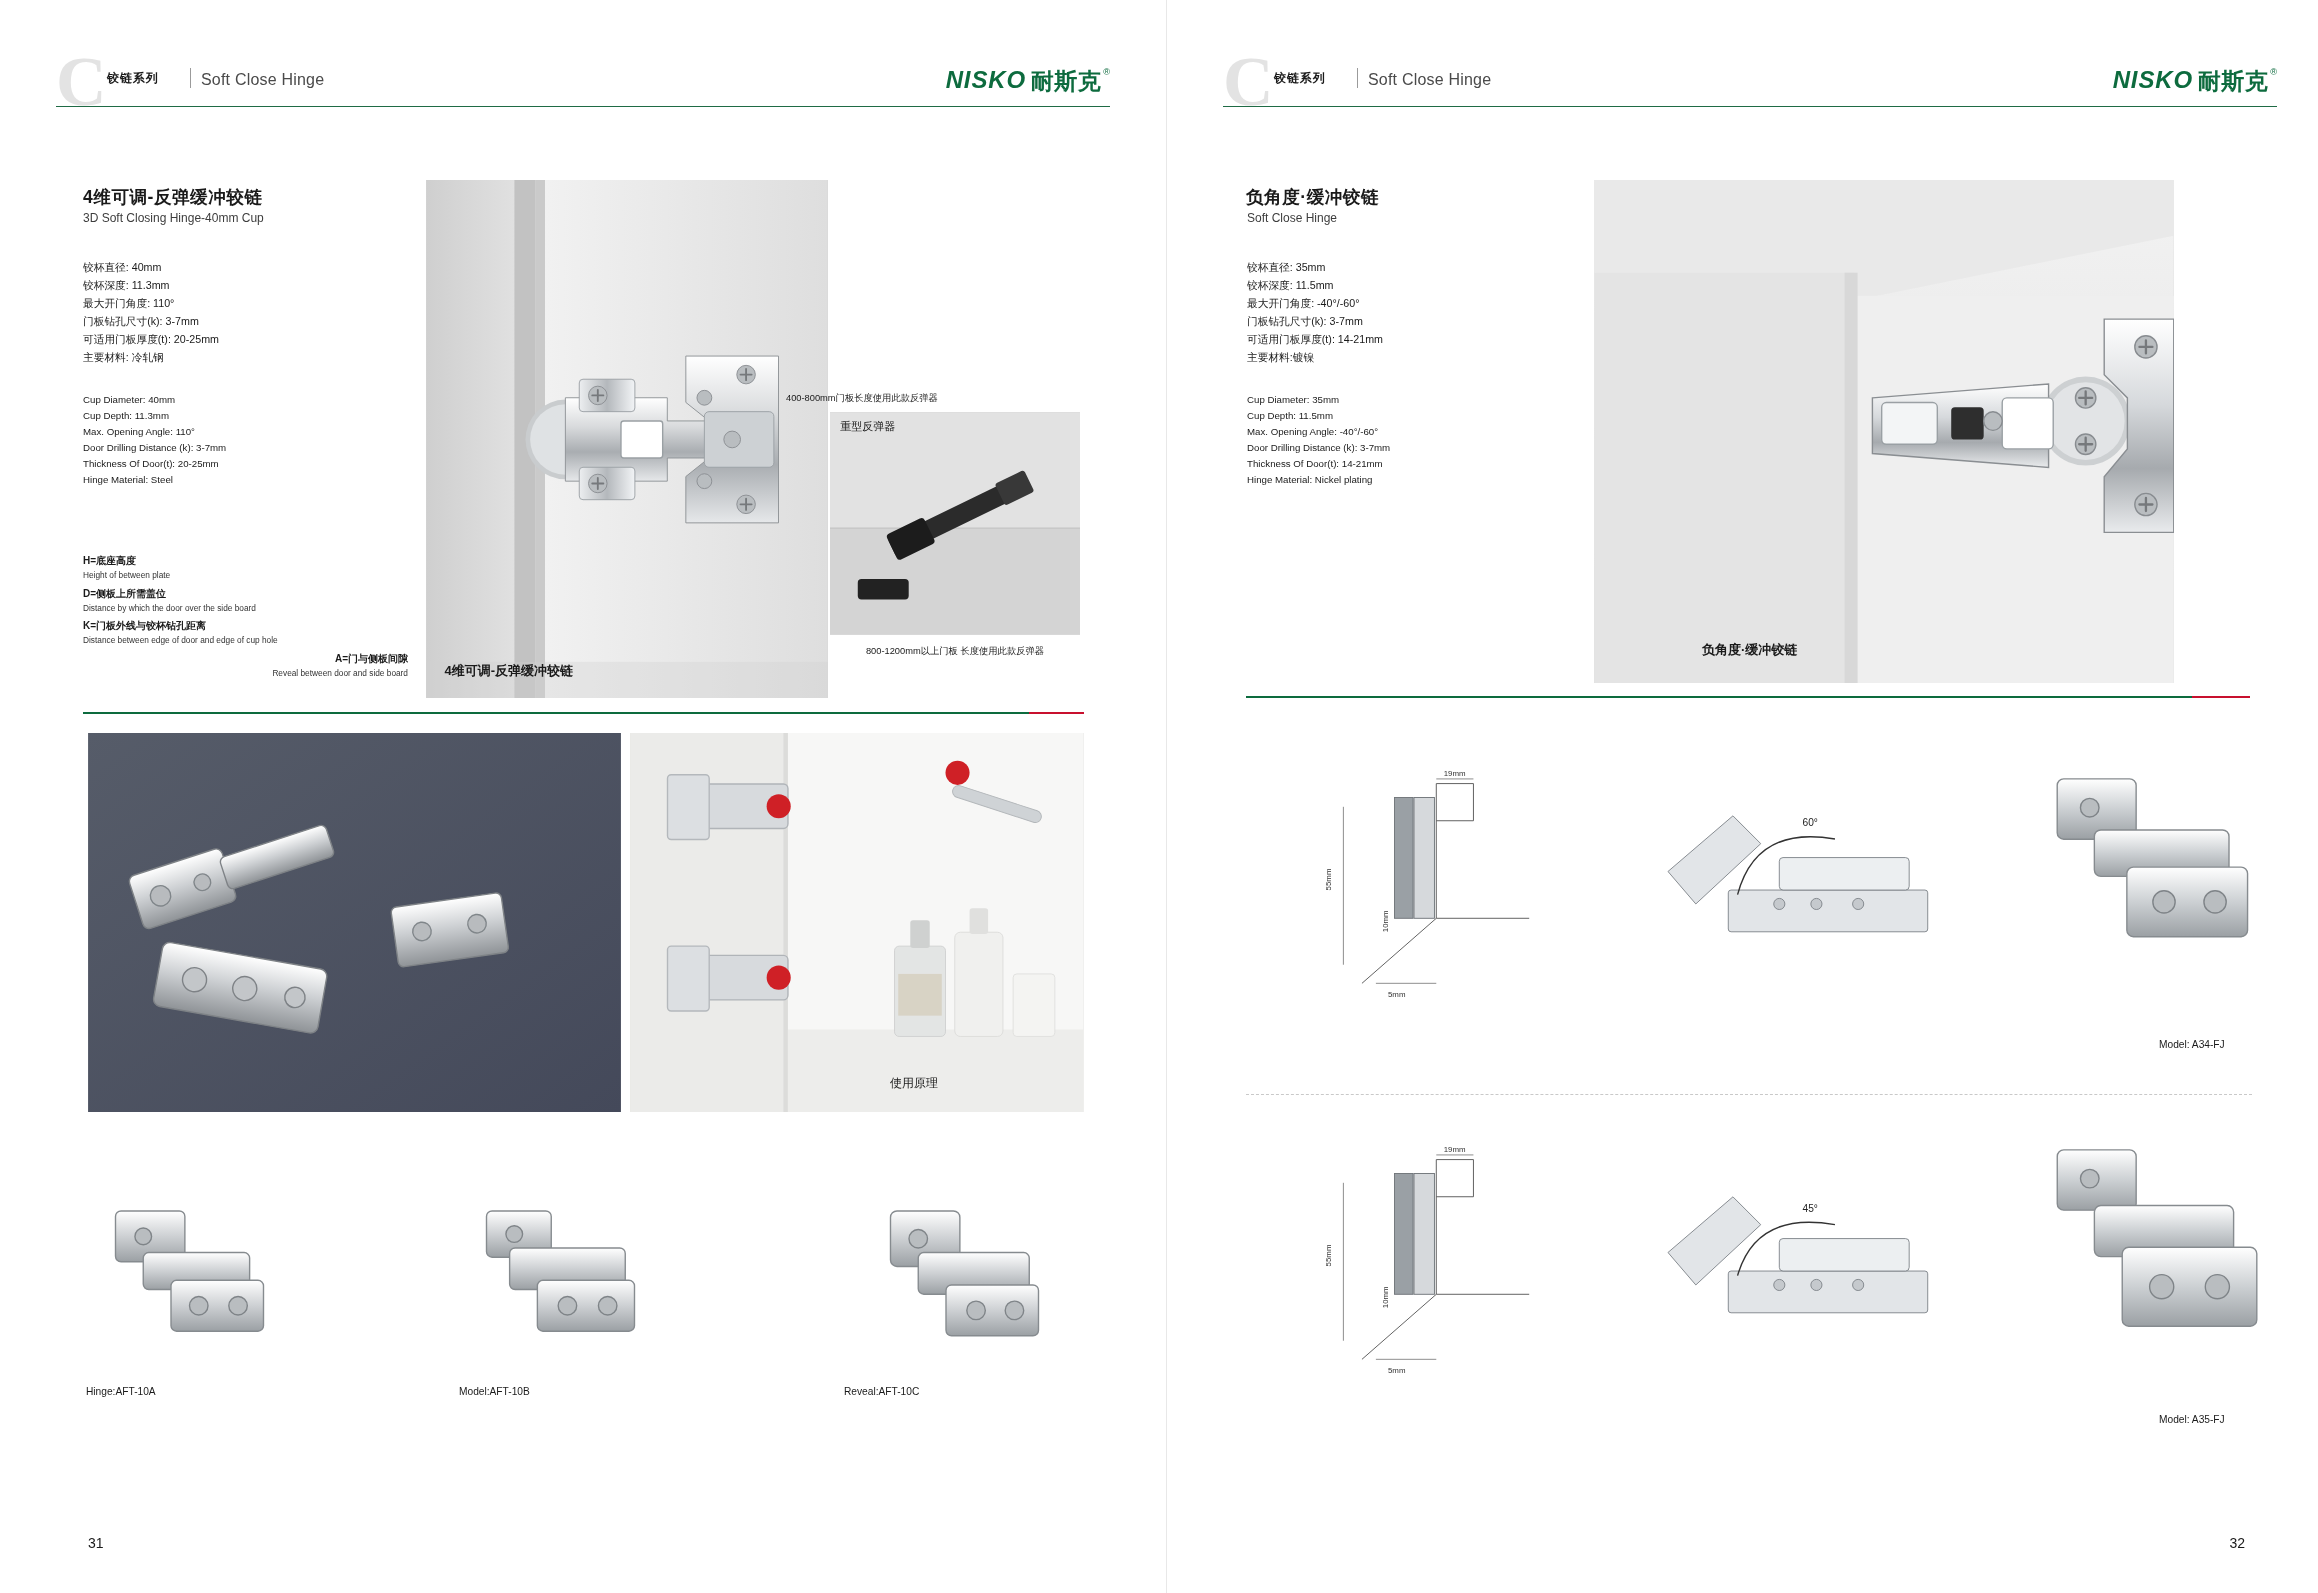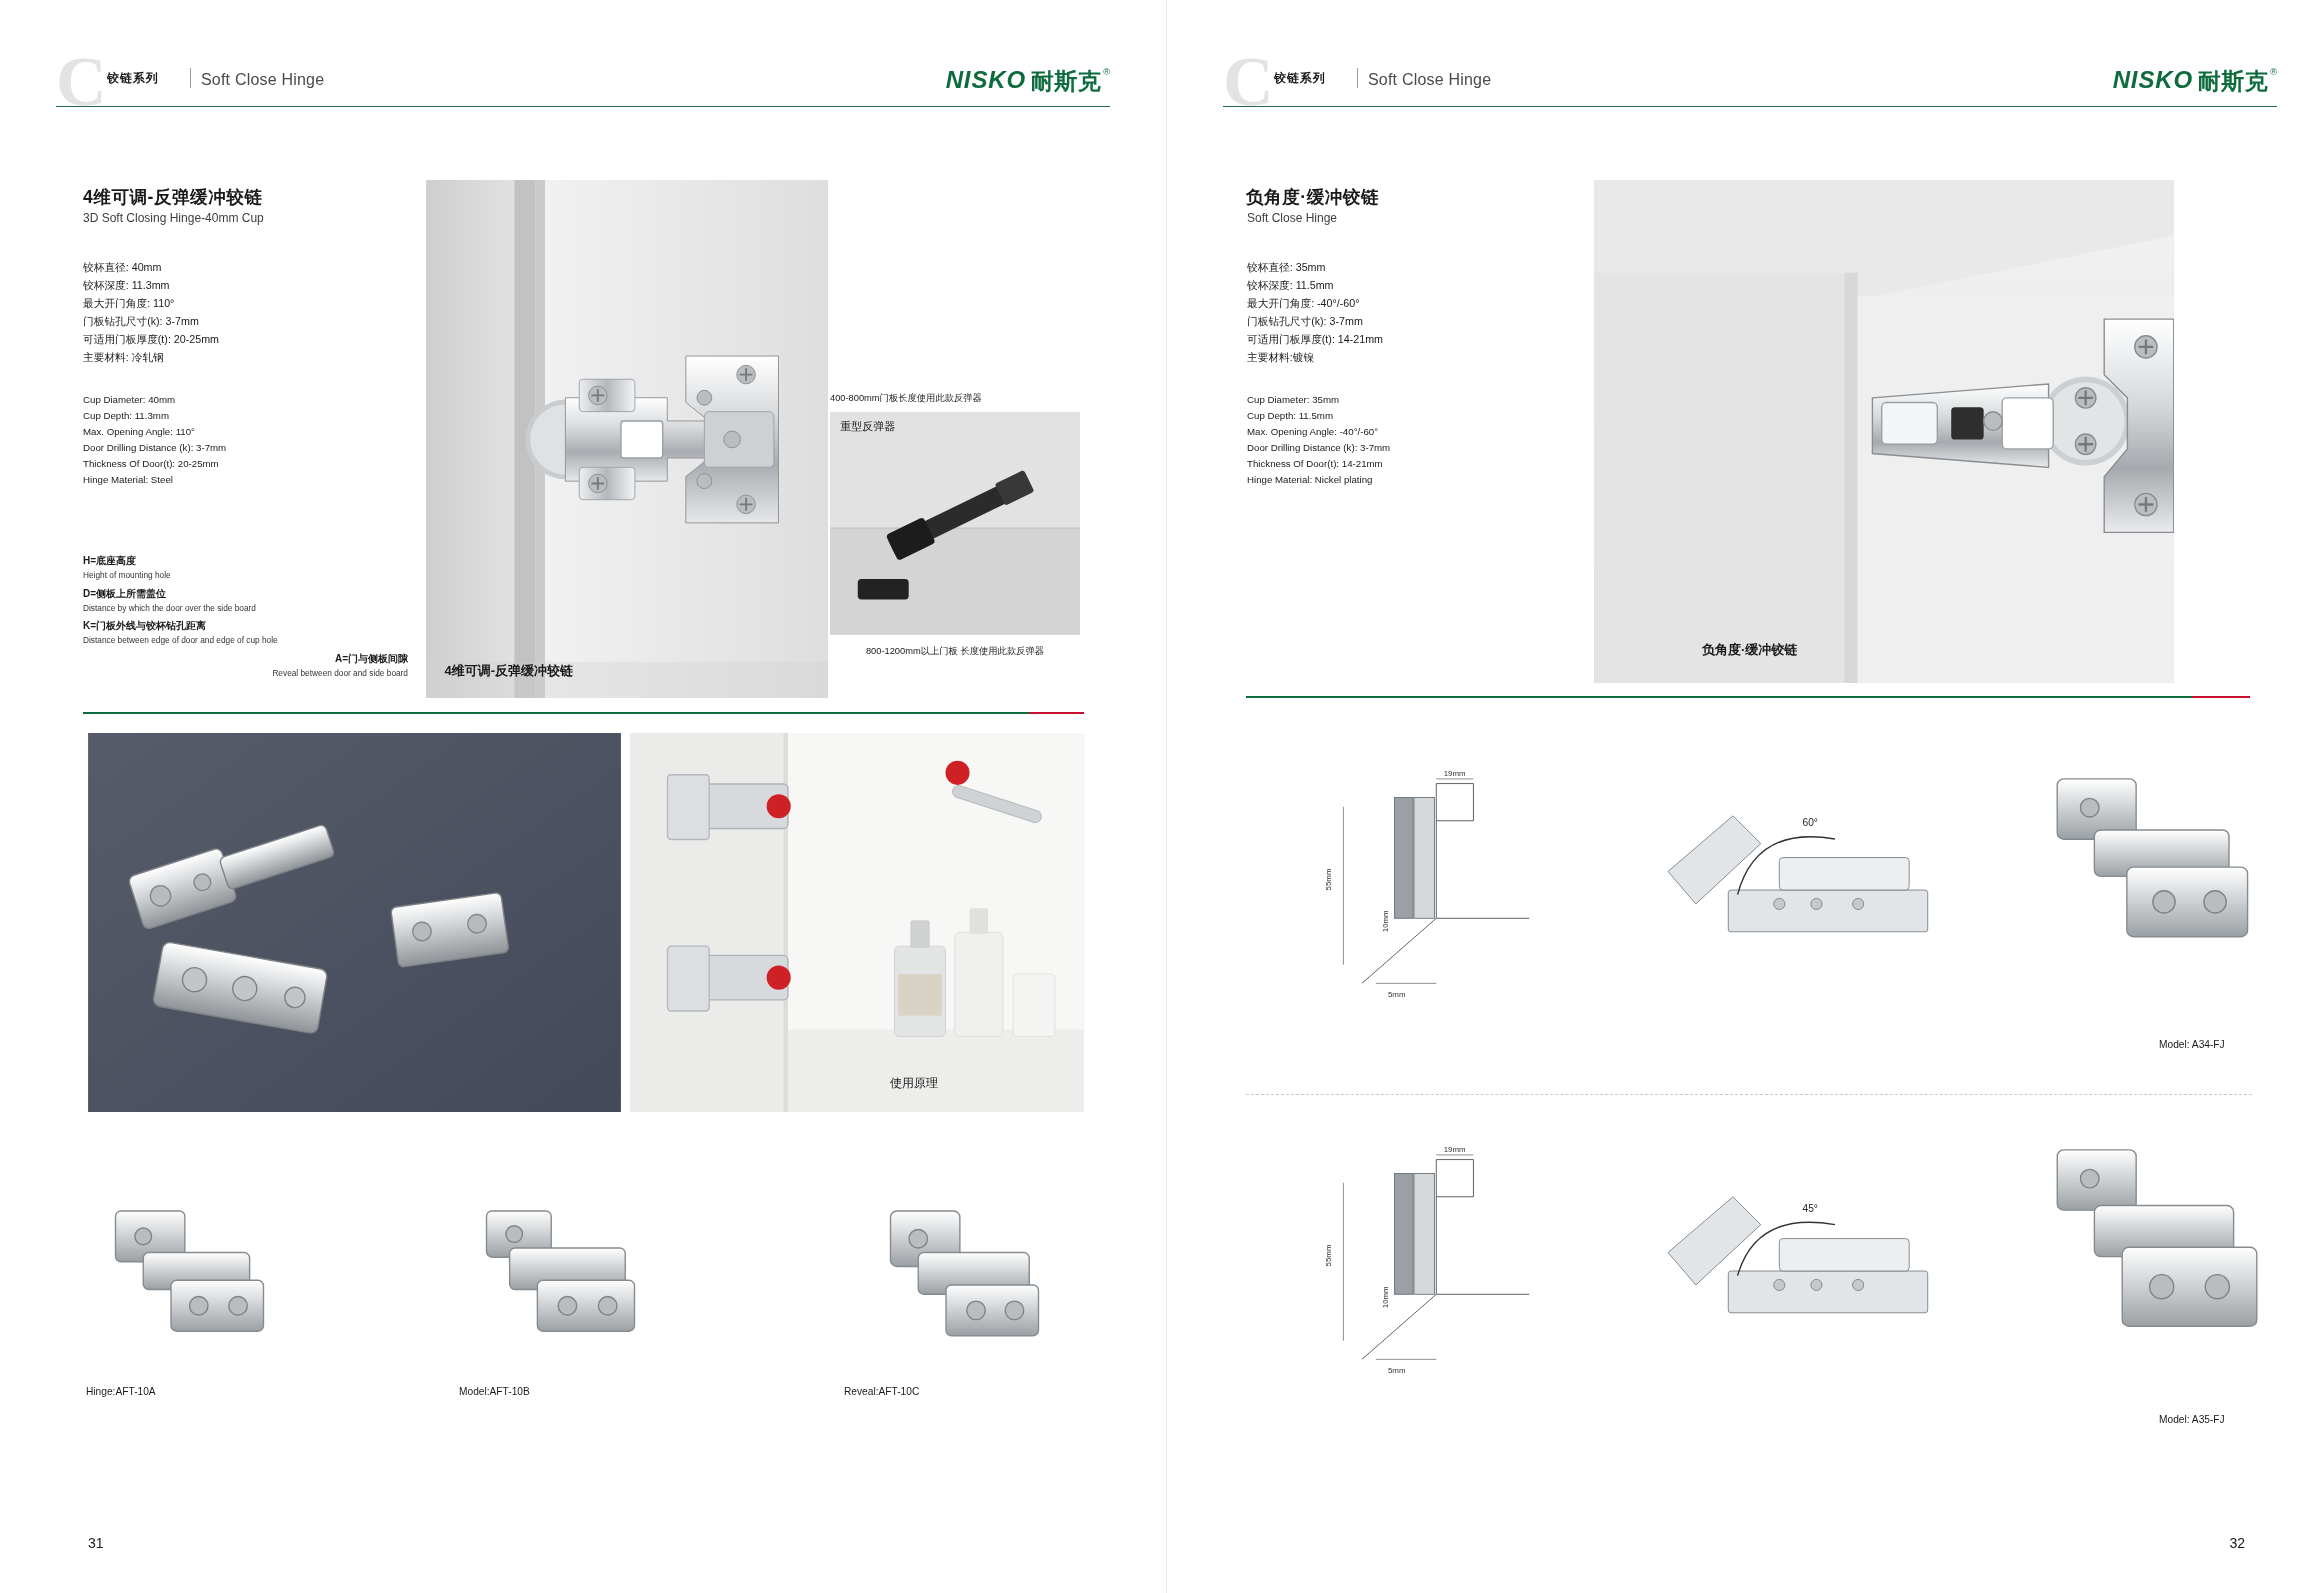--- a/index.html
+++ b/index.html
@@ -248,21 +248,21 @@
     <div class="spec-en" style="left:83px; top:392px; width:288px;">Cup Diameter: 40mm
 Cup Depth: 11.3mm
 Max. Opening Angle: 110°
 Door Drilling Distance (k): 3-7mm
 Thickness Of Door(t): 20-25mm
 Hinge Material: Steel</div>
 
     <div class="legend" style="left:83px; top:554px; width:325px;">
       <div>
         <div class="l-cn">H=底座高度</div>
-        <div class="l-en">Height of mounting hole</div>
+        <div class="l-en">Height of between plate</div>
       </div>
       <div style="margin-top:3.7px;">
         <div class="l-cn">D=侧板上所需盖位</div>
         <div class="l-en">Distance by which the door over the side board</div>
       </div>
       <div style="margin-top:3.7px;">
         <div class="l-cn">K=门板外线与铰杯钻孔距离</div>
         <div class="l-en">Distance between edge of door and edge of cup hole</div>
       </div>
       <div style="margin-top:3.7px;text-align:right;">
@@ -325,21 +325,21 @@
           <path d="M358 465 L382 465 M370 453 L370 477"></path>
           <path d="M358 655 L382 655 M370 643 L370 667"></path>
           <path d="M678 420 L702 420 M690 408 L690 432"></path>
           <path d="M678 700 L702 700 M690 688 L690 712"></path>
         </g>
         <rect x="0" y="1040" width="866" height="78" fill="#d2d2d2" opacity="0.35"></rect>
       </svg>
       <div style="position:absolute; left:18.5px; bottom:17.6px;" class="cap-overlay">4维可调-反弹缓冲较链</div>
     </div>
 
-    <div class="cap-small" style="left:830px; top:392px; width:250px; text-align:left;">400-800mm门板长度使用此款反弹器</div>
+    <div class="cap-small" style="left:786px; top:392px; width:250px; text-align:left;">400-800mm门板长度使用此款反弹器</div>
 
     <div class="photo" style="left:830px; top:412px; width:250px; height:223px;">
       <svg width="250" height="223" viewBox="0 0 540 480">
         <rect x="0" y="0" width="540" height="480" fill="#e2e2e2"></rect>
         <rect x="0" y="250" width="540" height="230" fill="#d4d4d4"></rect>
         <path d="M0 250 L540 250" stroke="#c3c3c3" stroke-width="3"></path>
         <g transform="rotate(-26 270 230)">
           <rect x="120" y="206" width="300" height="42" rx="6" fill="#2b2b2b"></rect>
           <rect x="120" y="196" width="90" height="62" rx="8" fill="#1c1c1c"></rect>
           <rect x="380" y="200" width="70" height="52" rx="6" fill="#383838"></rect>

